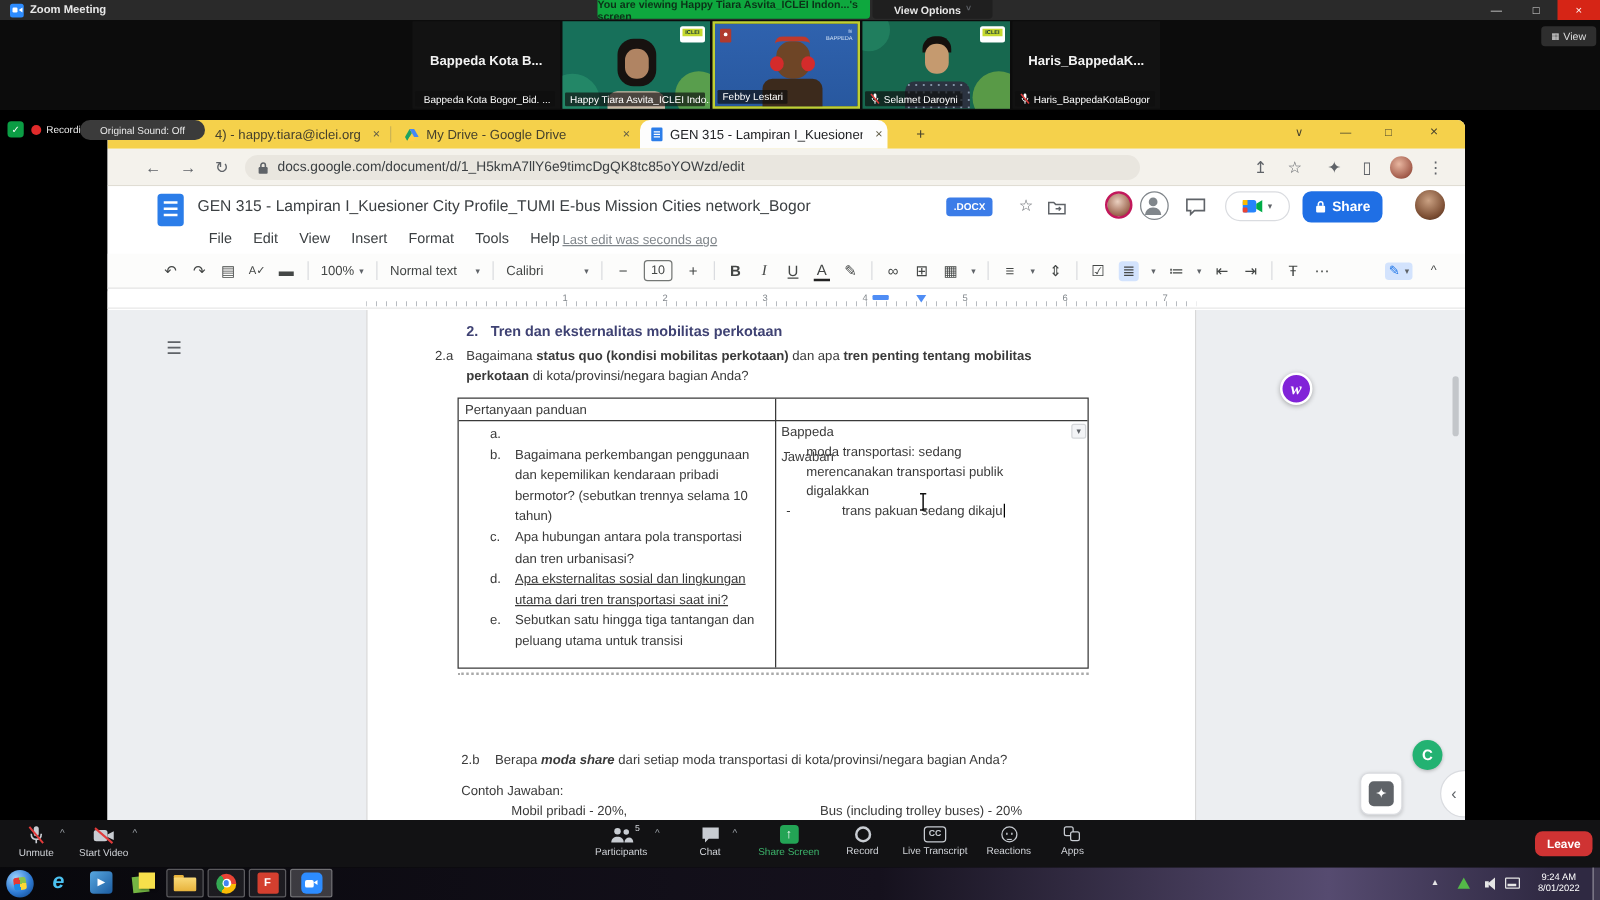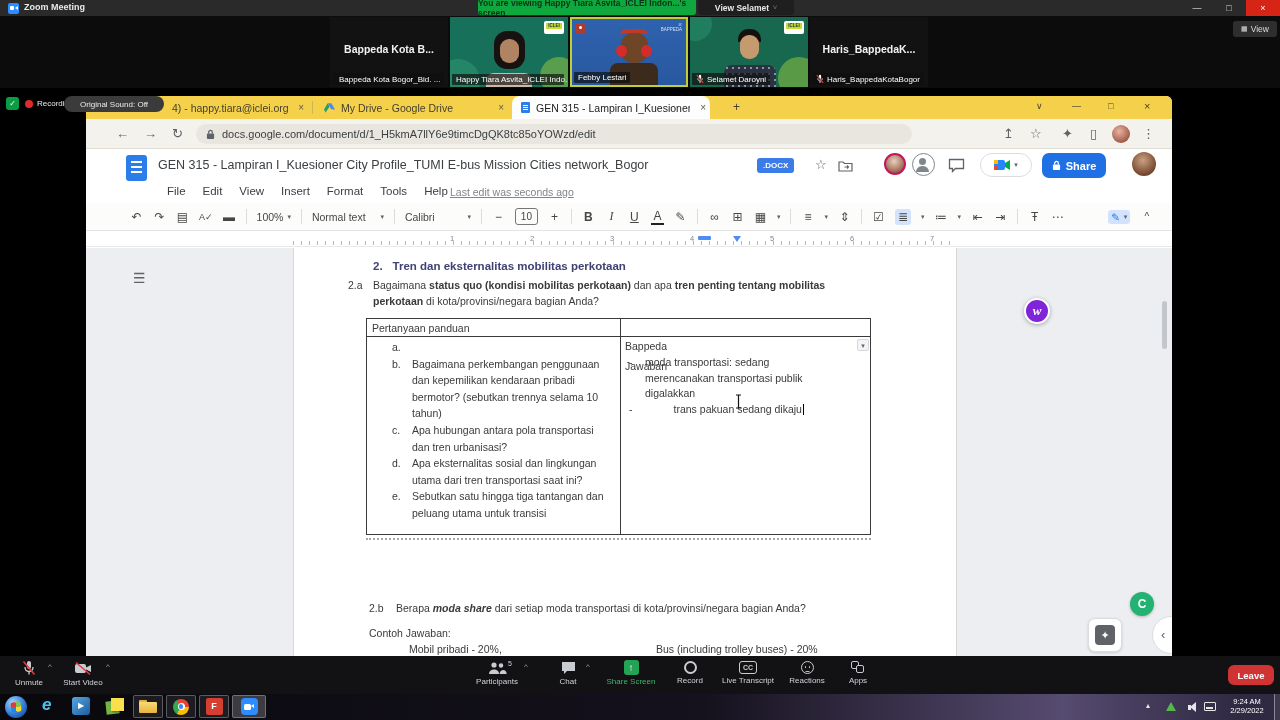--- a/index.html
+++ b/index.html
@@ -118,21 +118,21 @@
         <i></i>
         <b></b>
       </div>
     <div class="ab ztxt">Zoom Meeting</div>
     <div class="ab winbtn" style="left:1182px;">—</div>
     <div class="ab winbtn" style="left:1214px;">□</div>
     <div class="ab winbtn winclose" style="left:1246px;width:34px;">×</div>
   </div>
   <div class="ab banner" style="z-index:5;">You are viewing Happy Tiara Asvita_ICLEI Indon...'s screen</div>
   <div class="ab vopts" style="z-index:5;">
-    <span>View Selamet</span>
+    <span>View Options</span>
     <span class="dd">˅</span>
   </div>
 
   <div class="ab strip">
 
     <div class="tile" style="left:330px;">
       <div class="tcenter">Bappeda Kota B...</div>
       <div class="ntag">
         <svg width="8" height="10" viewBox="0 0 10 12">
             <rect x="3.6" y="0.8" width="2.8" height="5.6" rx="1.4" fill="#fff"></rect>
@@ -423,21 +423,21 @@
                   <div class="qrow">
                       <span class="qlet">b.</span>
                       <span style="width:200px;">Bagaimana perkembangan penggunaan dan kepemilikan kendaraan pribadi bermotor? (sebutkan trennya selama 10 tahun)</span>
                     </div>
                   <div class="qrow">
                       <span class="qlet">c.</span>
                       <span style="width:200px;">Apa hubungan antara pola transportasi dan tren urbanisasi?</span>
                     </div>
                   <div class="qrow">
                       <span class="qlet">d.</span>
-                      <span style="width:205px;">Apa eksternalitas sosial dan lingkungan utama dari tren transportasi saat ini?</span>
+                      <span style="width:205px;text-decoration:underline;">Apa eksternalitas sosial dan lingkungan utama dari tren transportasi saat ini?</span>
                     </div>
                   <div class="qrow">
                       <span class="qlet">e.</span>
                       <span style="width:200px;">Sebutkan satu hingga tiga tantangan dan peluang utama untuk transisi</span>
                     </div>
                 </div>
 
                 <div style="position:absolute;left:258px;top:20px;width:240px;line-height:15.8px;">
                   <div>Bappeda</div>
                   <div class="qrow">
@@ -597,18 +597,18 @@
     <div class="ab" style="left:1166px;top:8px;width:0;height:0;border-left:5px solid transparent;border-right:5px solid transparent;border-bottom:9px solid #54b948;"></div>
     <div class="ab" style="left:1188px;top:8px;">
       <i style="position:absolute;left:0;top:2.5px;width:3px;height:5px;background:#e6e6e6;"></i>
       <i style="position:absolute;left:2px;top:0;width:0;height:0;border-top:5px solid transparent;border-bottom:5px solid transparent;border-right:6px solid #e6e6e6;"></i>
     </div>
     <div class="ab" style="left:1204px;top:8px;width:12px;height:9px;border:1.5px solid #e6e6e6;border-radius:1px;">
       <i style="position:absolute;left:1px;bottom:1px;width:7px;height:2px;background:#e6e6e6;"></i>
     </div>
     <div class="clock">
       <div>9:24 AM</div>
-      <div>2/29/2022</div>
+      <div>8/01/2022</div>
     </div>
     <div class="ab" style="left:1274px;top:0;width:6px;height:26px;border-left:1px solid rgba(255,255,255,.4);background:rgba(255,255,255,.08);"></div>
   </div>
 
 </div>
 
 </body></html>

